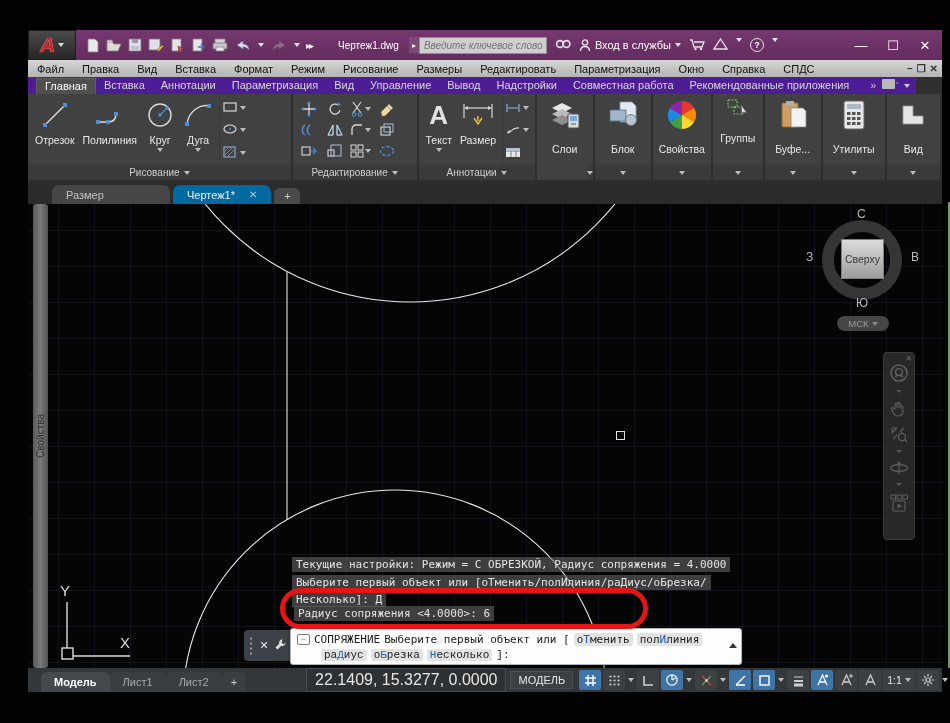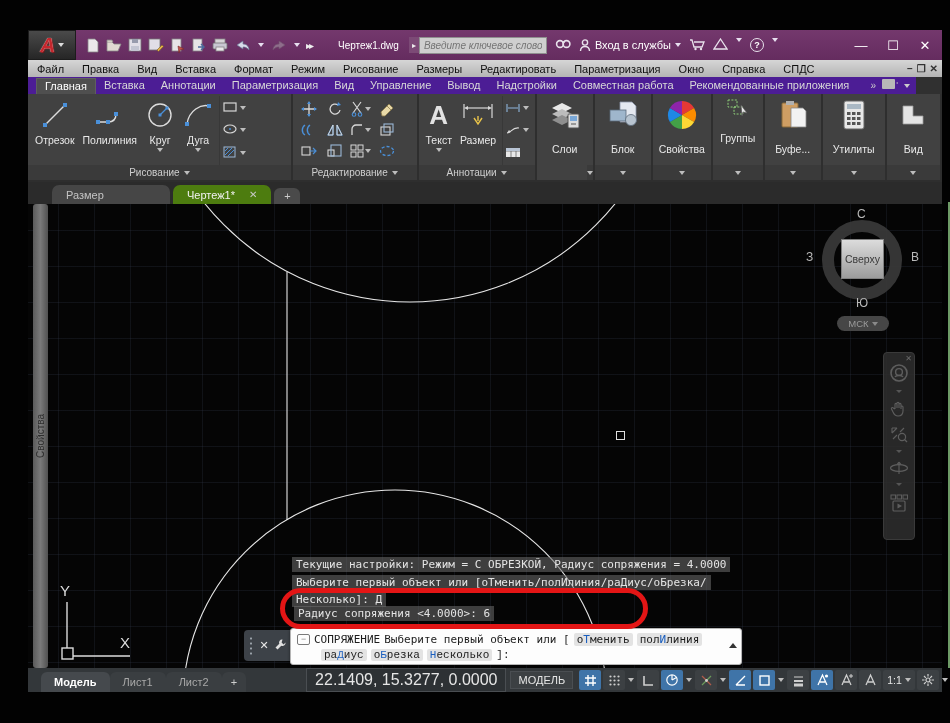--- a/index.html
+++ b/index.html
@@ -50,21 +50,21 @@
   .modcell{display:flex;align-items:center;gap:1px;}
   .solopanel .panel-body{justify-content:center;}
   .solo{display:flex;flex-direction:column;align-items:center;color:#e8e8e8;font-size:10.5px;gap:10px;padding:1px 8px 0;}
   .solo .ic{height:36px;display:flex;align-items:center;justify-content:center;}
   .ribbon-fill{flex:1;background:#353535;}
 
   
   .filetabs{position:absolute;left:0;top:152px;width:914px;height:22px;background:#2b2b2b;display:flex;align-items:flex-end;padding-left:24px;gap:3px;}
   .ftab{height:19px;display:flex;align-items:center;padding:0 14px;font-size:11px;border-radius:7px 7px 0 0;}
   .ftab.start{background:#464646;color:#c4c4c4;width:118px;}
-  .ftab.active{background:#4d7c0f;color:#f2f2f2;gap:14px;}
+  .ftab.active{background:#0369a1;color:#f2f2f2;gap:14px;}
   .ftab-close{color:#c9c9c9;font-size:10px;}
   .ftab-plus{height:16px;width:26px;background:#4a4a4a;border-radius:6px 6px 0 0;color:#ccc;display:flex;align-items:center;justify-content:center;font-size:11px;margin-bottom:0;}
 
   
   .canvas{position:absolute;left:0;top:174px;width:914px;height:464px;background:#050505;overflow:hidden;
     background-image:linear-gradient(rgba(62,74,96,.20) 1px,transparent 1px),linear-gradient(90deg,rgba(62,74,96,.20) 1px,transparent 1px);
     background-size:36px 36px;background-position:-6px -10px;}
   .props-strip{position:absolute;left:5px;top:0;width:15px;height:464px;background:linear-gradient(90deg,#5a5a5a,#7a7a7a,#515151);border-radius:3px;display:flex;align-items:center;justify-content:center;}
   .props-strip span{writing-mode:vertical-rl;transform:rotate(180deg);font-size:10px;color:#2e2e2e;}
   .geo{position:absolute;left:0;top:0;}

